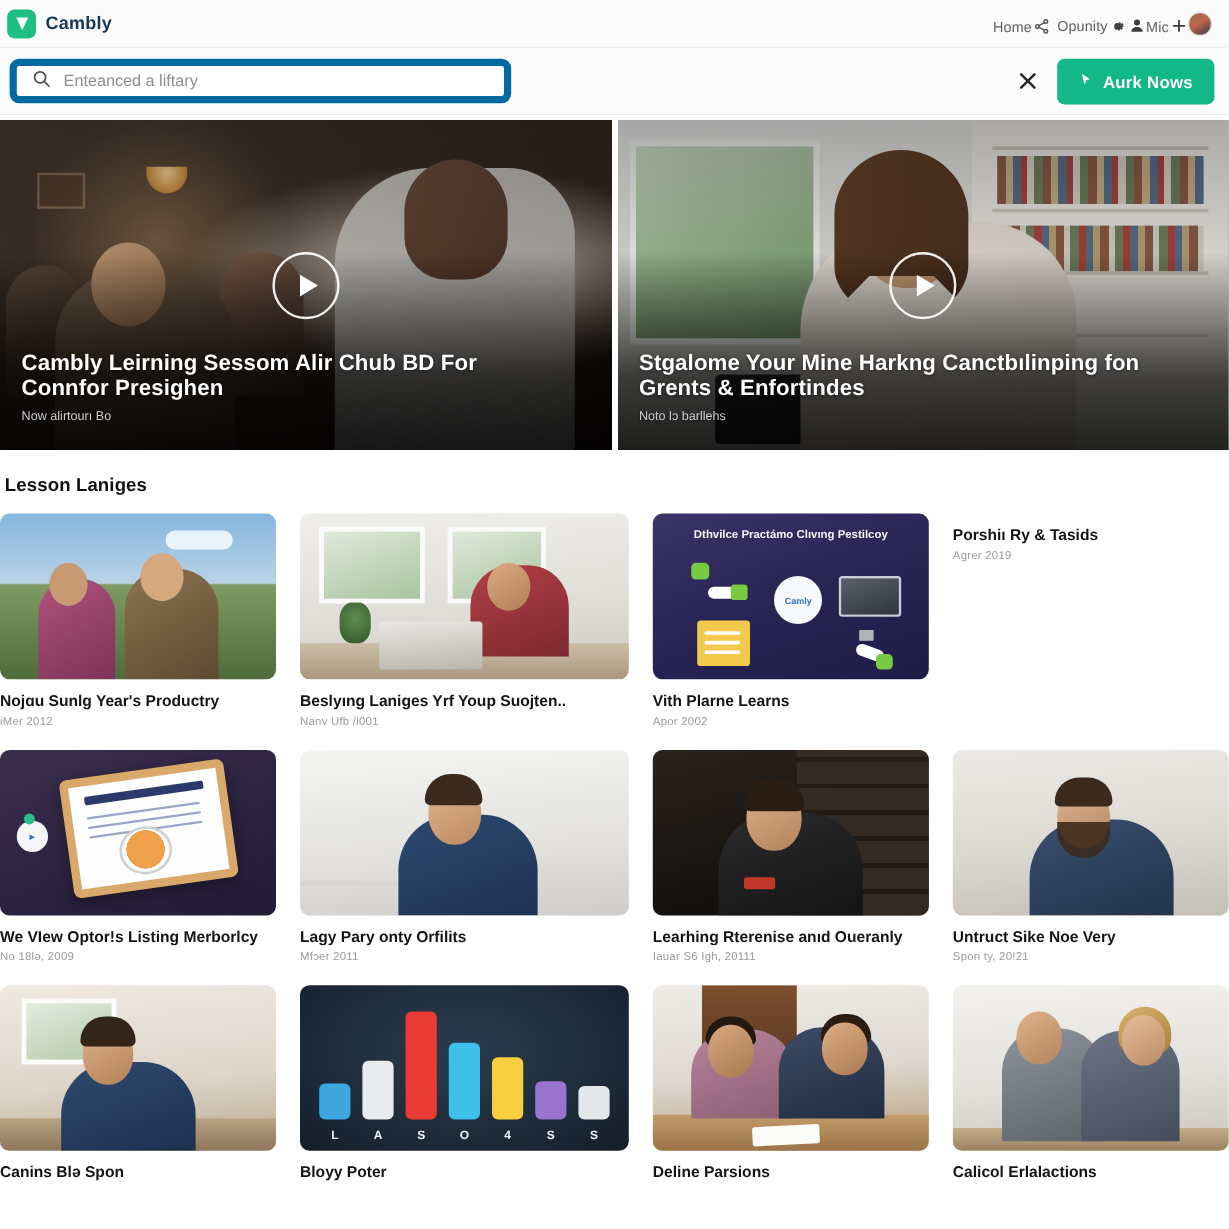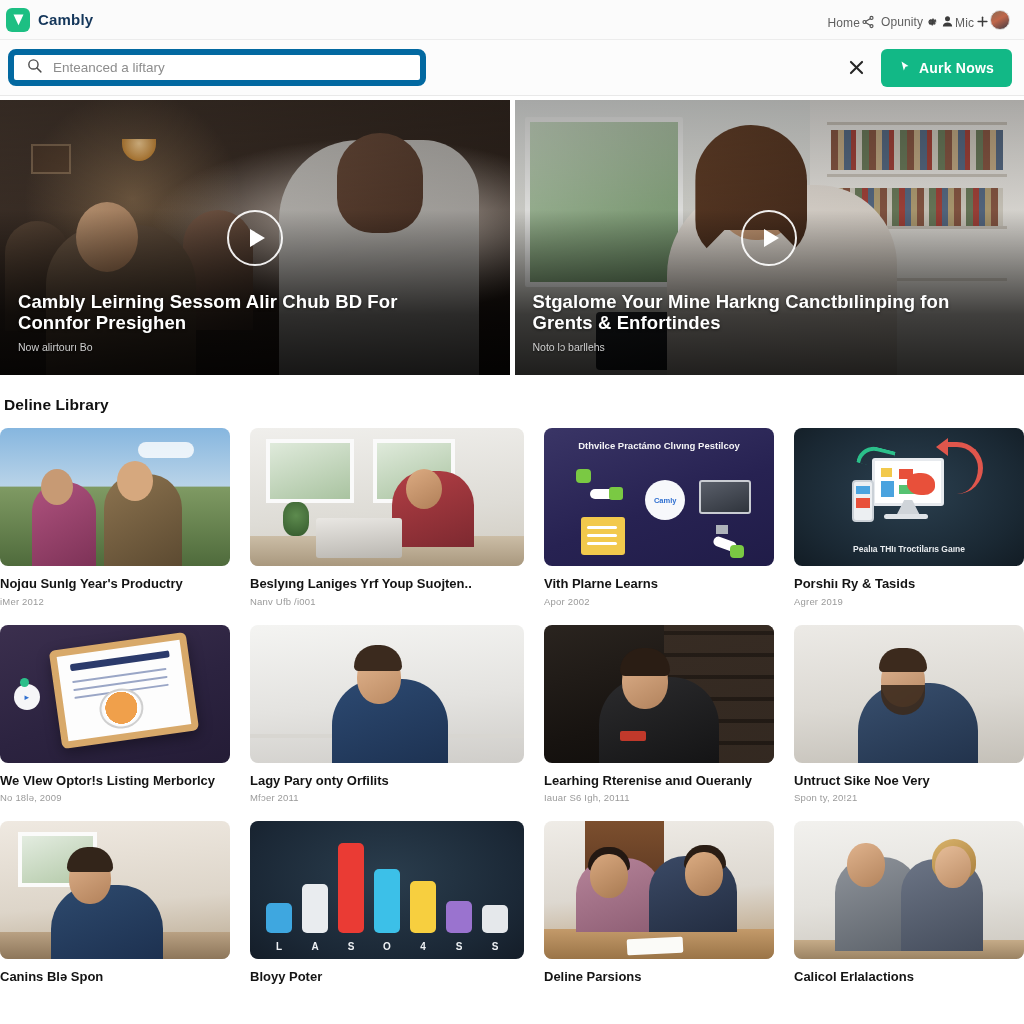--- a/index.html
+++ b/index.html
@@ -535,21 +535,21 @@
         <i></i>
       </div>
     <div class="hero-copy">
       <div class="hero-title">Stgalome Your Mine Harkng Canctbılinping fon Grents &amp; Enfortindes</div>
       <div class="hero-sub">Noto lɔ barllehs</div>
     </div>
   </div>
 </div>
 
 <div class="grid-wrap">
-  <div class="section-title">Deline Library</div>
+  <div class="section-title">Lesson Laniges</div>
 
   <div class="grid">
 
     <div class="card">
       <div class="thumb t-outdoor">
         <div class="cloud"></div>
           <div class="p1"></div>
           <div class="p1h"></div>
           <div class="p2"></div>
           <div class="p2h"></div>
@@ -582,35 +582,20 @@
           <div class="hand1"></div>
         <div class="circ">Camly</div>
         <div class="hand2"></div>
           <div class="dot2"></div>
       </div>
       <div class="card-title">Vith Plarne Learns</div>
       <div class="card-meta">Apor 2002</div>
     </div>
 
     <div class="card">
-      <div class="thumb t-illus2">
-        <div class="arrowg"></div>
-          <div class="arrowr"></div>
-        <div class="screen">
-            <div class="sq1"></div>
-            <div class="sq2"></div>
-            <div class="sq3"></div>
-            <div class="sq4"></div>
-            <div class="blob"></div>
-          </div>
-        <div class="stand"></div>
-          <div class="base"></div>
-          <div class="phone"></div>
-        <div class="cap2">Pealıa THIı Troctilarıs Gaıne</div>
-      </div>
       <div class="card-title">Porshiı Ry &amp; Tasids</div>
       <div class="card-meta">Agrer 2019</div>
     </div>
 
     <div class="card">
       <div class="thumb t-illus3">
         <div class="sheet">
           <div class="h"></div>
           <div class="l"></div>
             <div class="plate"></div>

